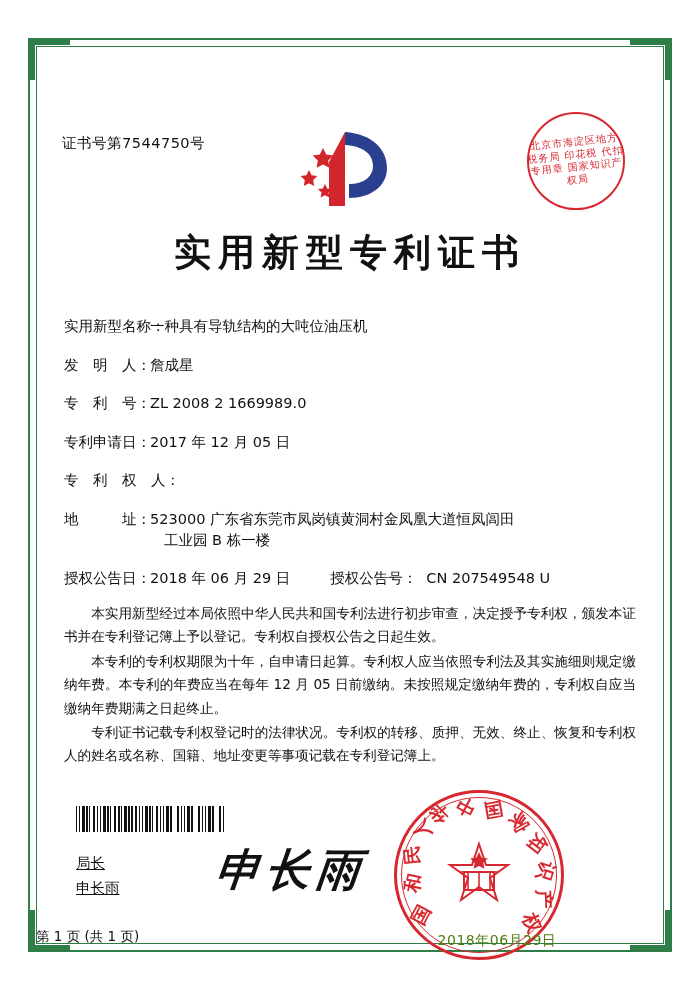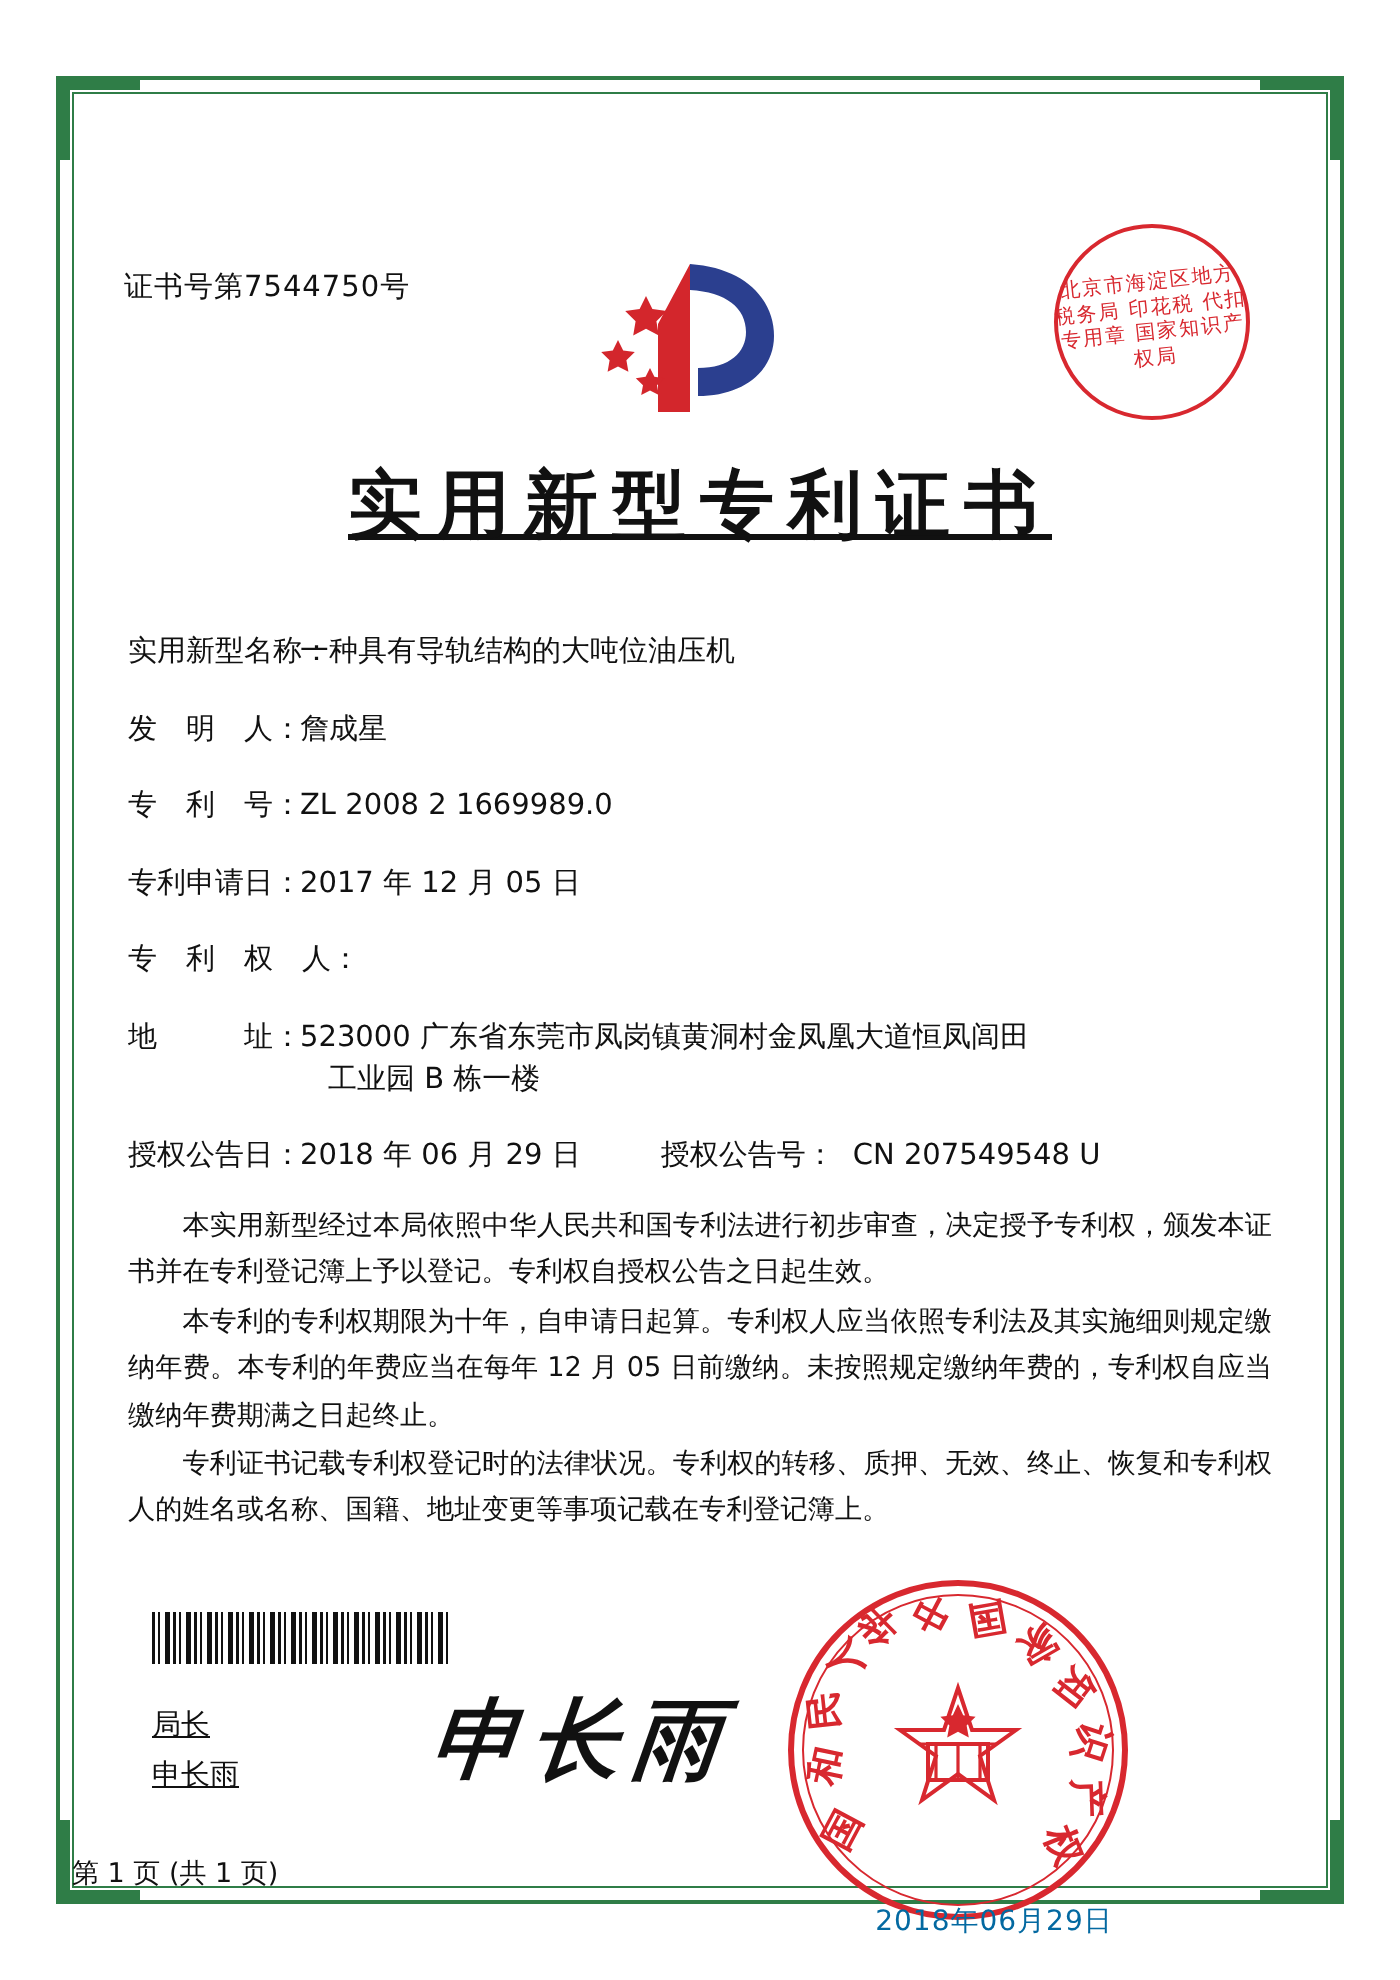--- a/index.html
+++ b/index.html
@@ -106,21 +106,20 @@
   .title {
     position: absolute;
     left: 0;
     right: 0;
     top: 162px;
     text-align: center;
     font-size: 37px;
     font-weight: bold;
     letter-spacing: 7px;
     font-family: "DejaVu Sans", "Liberation Sans", sans-serif;
-    text-decoration: underline;
   }
 
   
   .fields {
     position: absolute;
     left: 28px;
     top: 250px;
     width: 572px;
     font-size: 14.5px;
   }
@@ -234,24 +233,24 @@
     position: absolute;
     color: #d8282f;
     font-size: 19px;
     font-weight: bold;
     font-family: "DejaVu Sans", "Liberation Sans", sans-serif;
     transform-origin: center center;
   }
   .seal-date {
     position: absolute;
     left: 386px;
-    top: 886px;
+    top: 866px;
     width: 150px;
     text-align: center;
-    color: #0369a1;
+    color: #4d7c0f;
     font-size: 14px;
     letter-spacing: 0.5px;
   }
 
   .page-footer {
     position: absolute;
     left: 0;
     right: 0;
     top: 862px;
     text-align: left;

